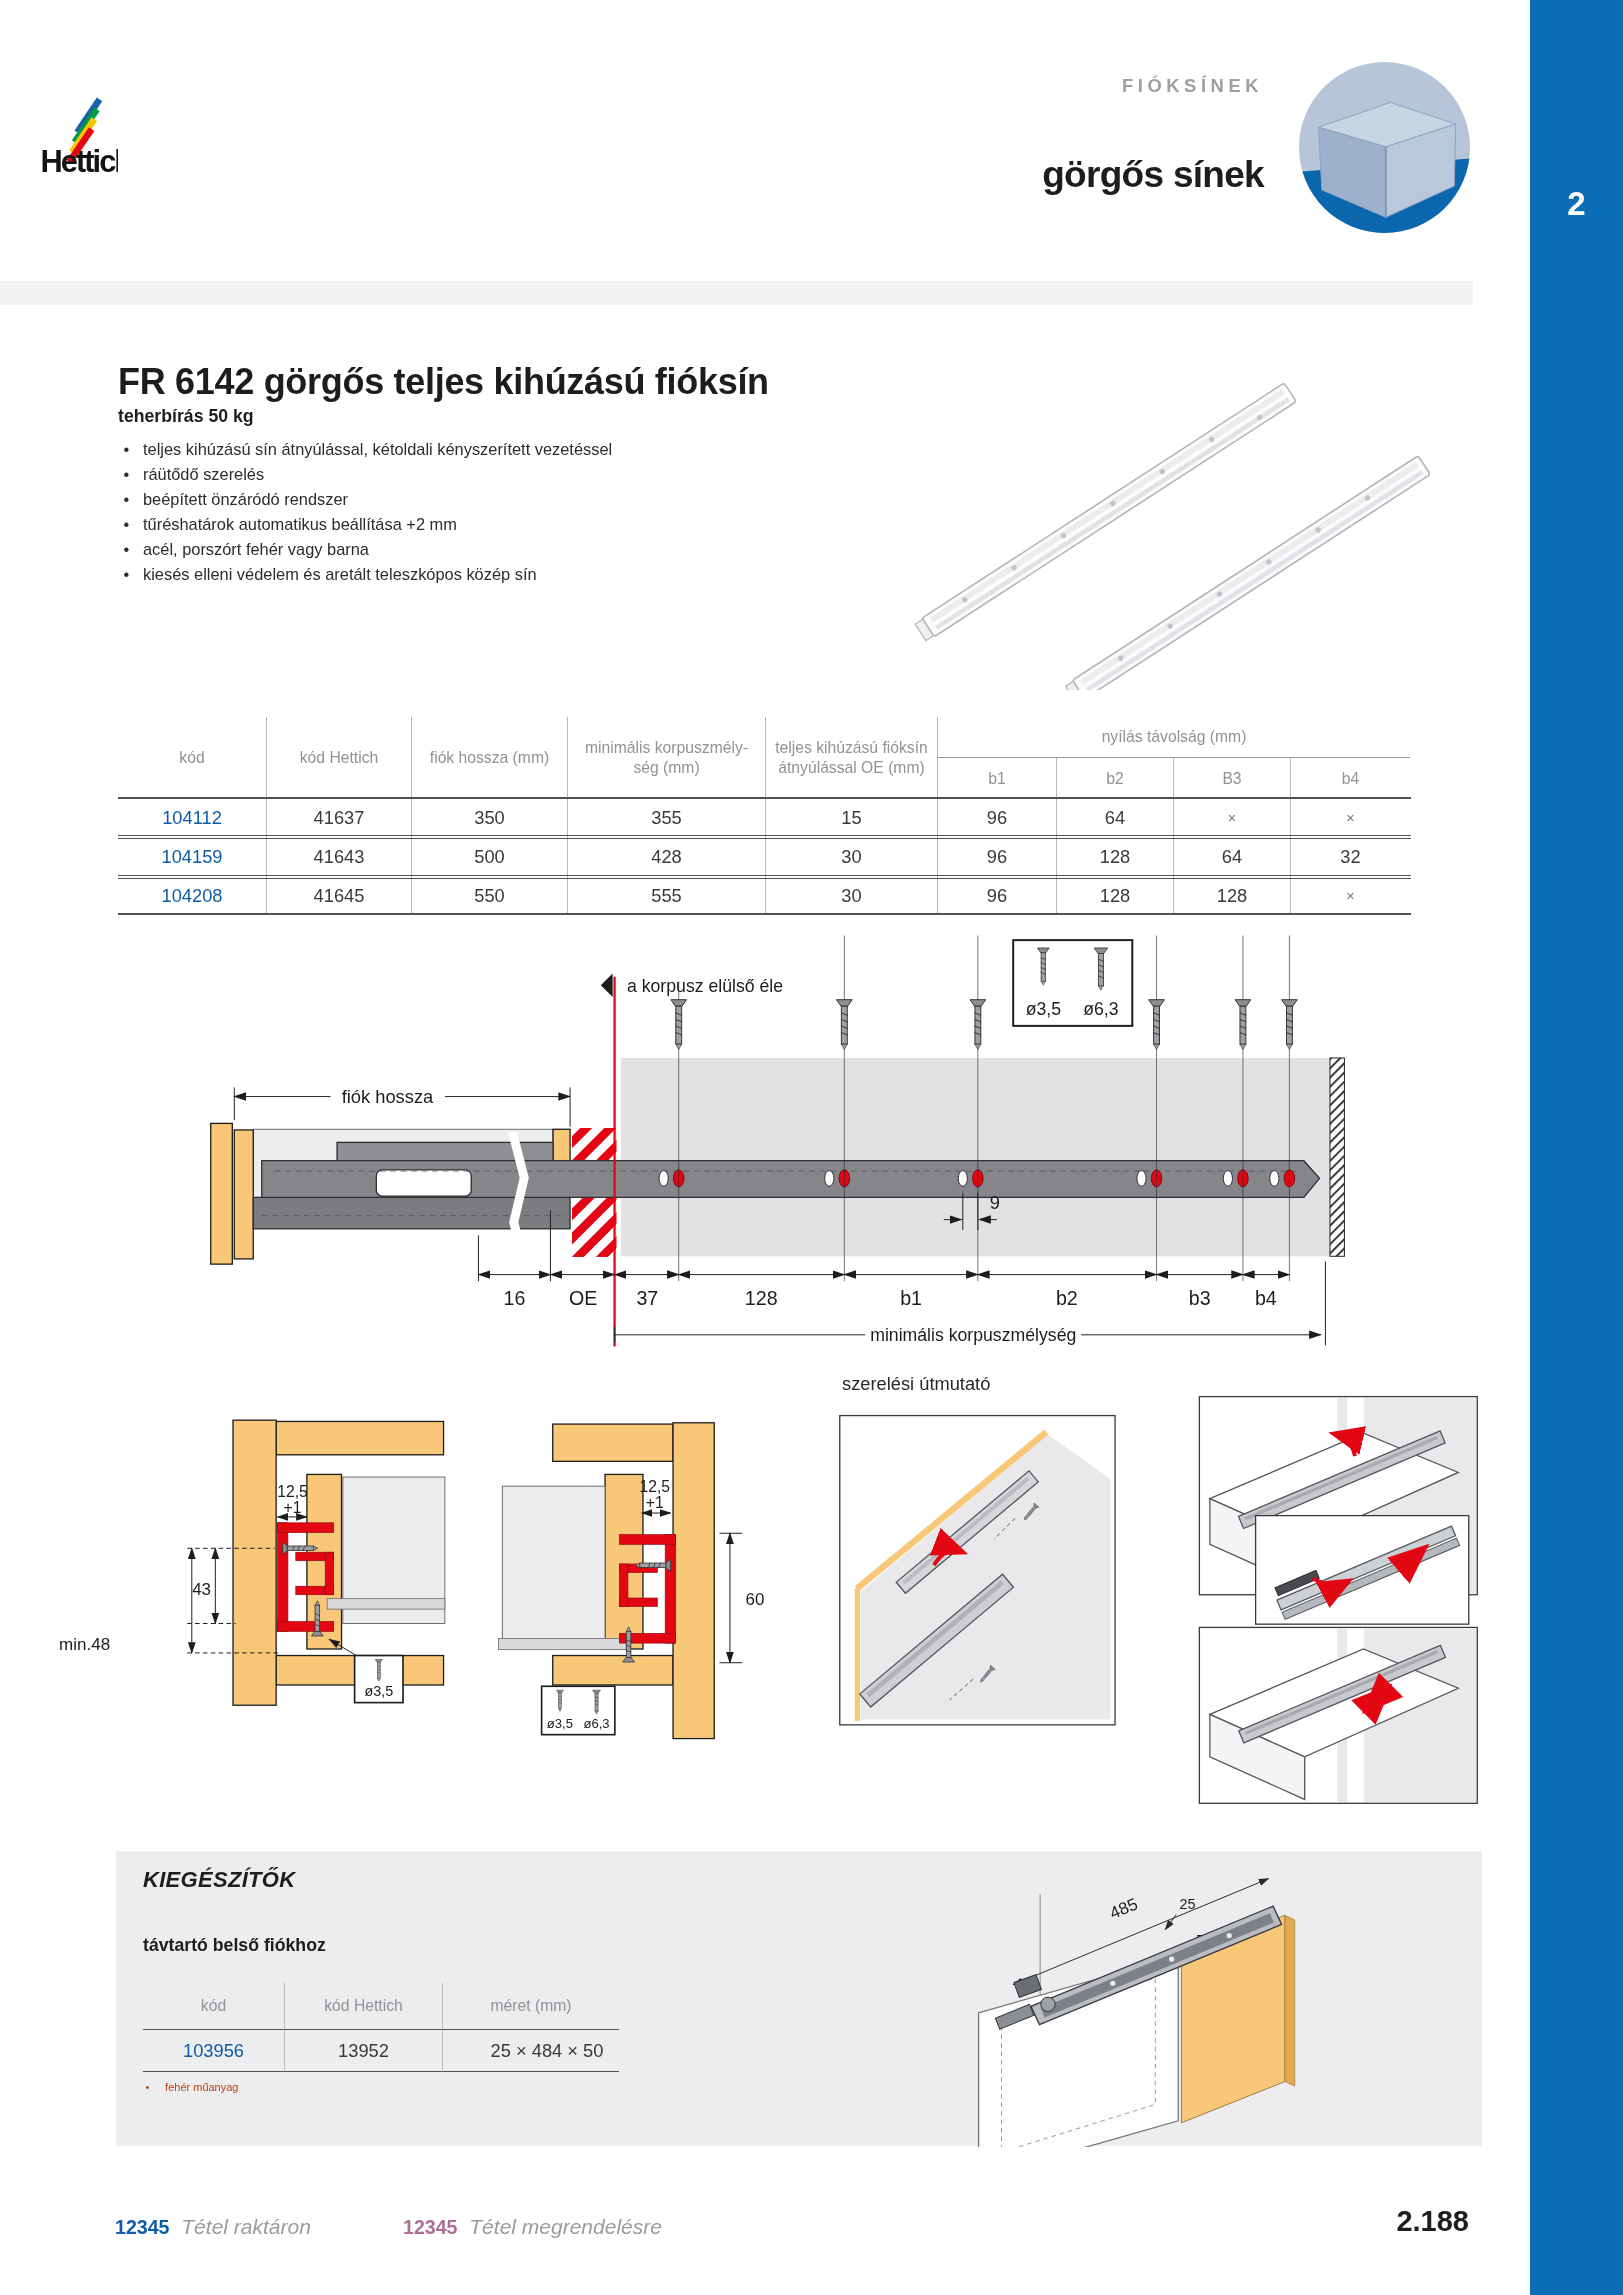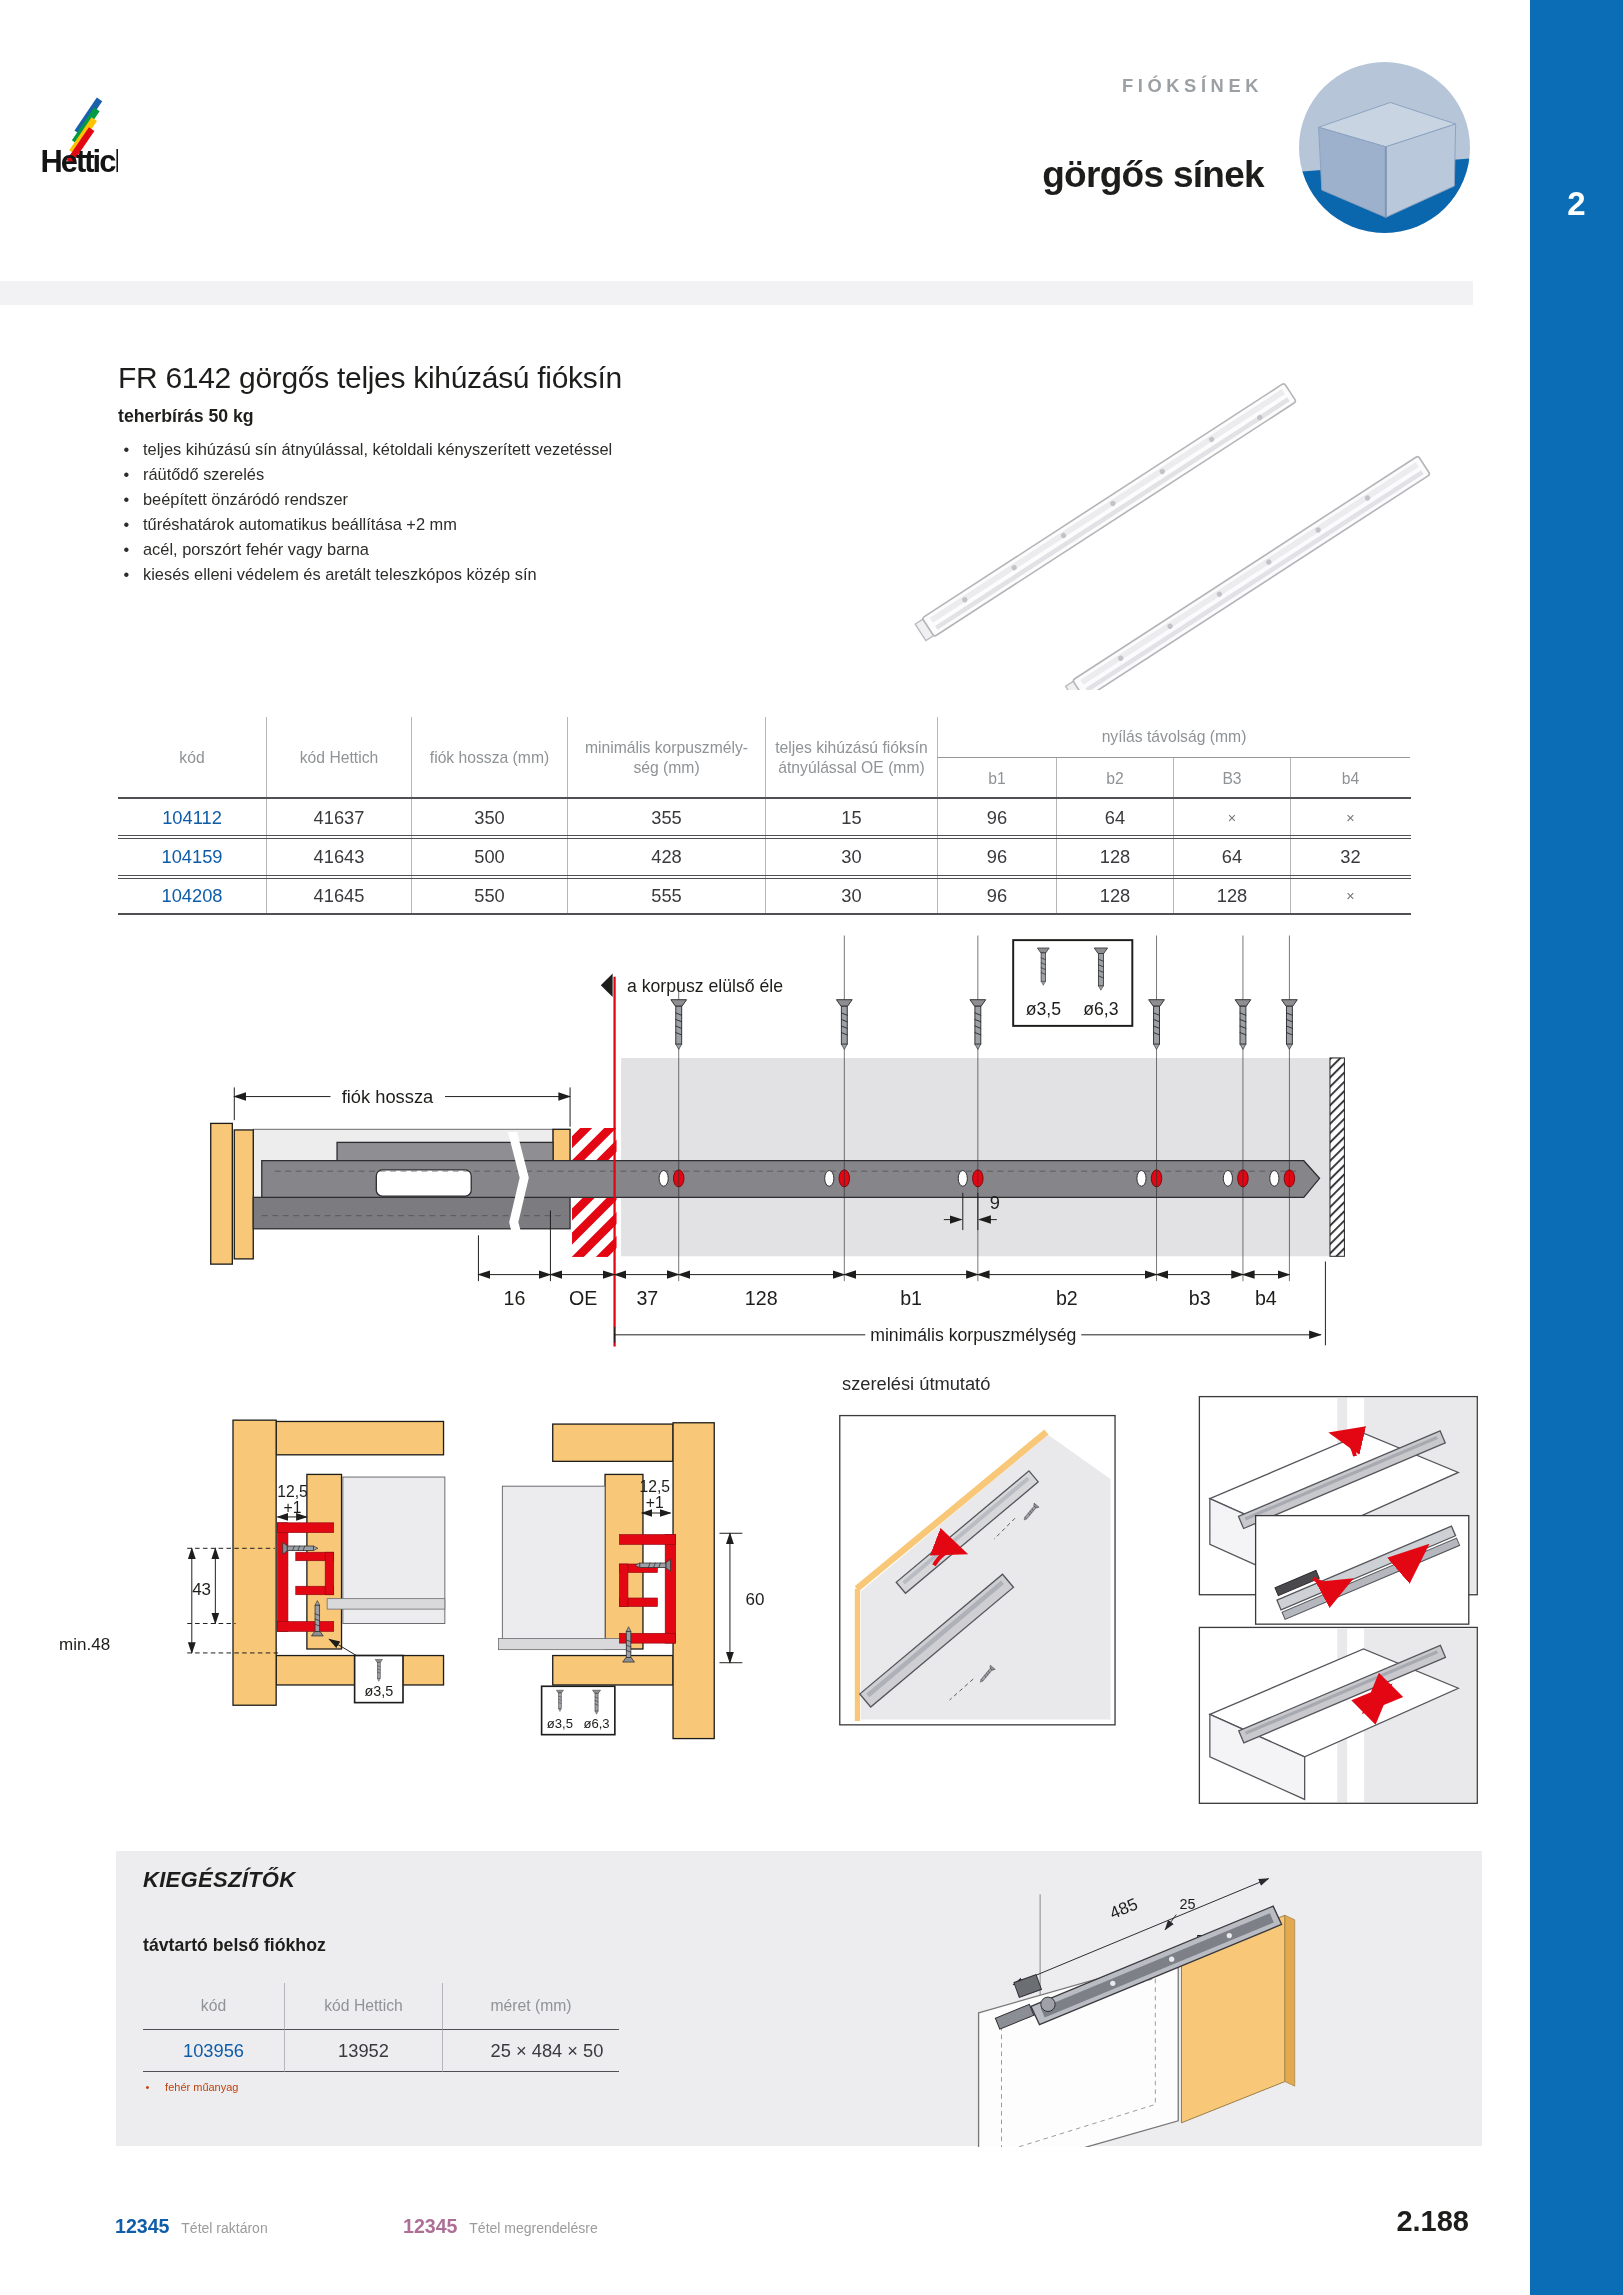--- a/index.html
+++ b/index.html
@@ -9,21 +9,21 @@
   }
   *{margin:0;padding:0;box-sizing:border-box;}
   body{background:#888;font-family:"Liberation Sans",sans-serif;}
   .page{position:relative;width:1623px;height:2295px;background:#ffffff;overflow:hidden;margin:0 auto;}
   .abs{position:absolute;}
   .blue-bar{left:1530px;top:0;width:93px;height:2295px;background:var(--blue);}
   .tab-num{left:1530px;top:185px;width:93px;text-align:center;font-size:33px;font-weight:bold;color:#fff;}
   .gray-band{left:0;top:281px;width:1473px;height:23.6px;background:#f2f2f4;}
   .cat-label{left:949px;top:75px;width:314px;text-align:right;font-size:18.3px;letter-spacing:4.6px;color:#9ba0a4;font-weight:bold;}
   .section-title{left:884px;top:122px;width:380px;text-align:right;font-size:37px;font-weight:bold;color:var(--ink);letter-spacing:-0.7px;margin-top:32px;}
-  .prod-title{left:118px;top:361px;font-size:30px;font-weight:normal;color:var(--ink);letter-spacing:-0.3px;}
+  .prod-title{left:118px;top:361px;font-size:36px;font-weight:bold;color:var(--ink);letter-spacing:-0.3px;}
   .prod-load{left:118px;top:406px;font-size:17.7px;font-weight:bold;color:var(--ink);}
   .features{left:121px;top:437px;list-style:none;}
   .features li{position:relative;padding-left:22px;font-size:16.4px;line-height:25px;color:#2c2c2a;}
   .features li::before{content:"•";position:absolute;left:2.6px;top:0;color:#2c2c2a;}
   
   .mtable{left:118px;top:717px;width:1293px;height:198px;display:grid;
           grid-template-columns:148px 145px 156px 198px 172px 119px 117px 117px 120px;
           grid-template-rows:41px 41px 38px 39px 39px;}
   .mtable div{display:flex;align-items:center;justify-content:center;text-align:center;}
   .th{color:var(--th);font-size:15.7px;line-height:19.6px;flex-direction:column;}
@@ -38,21 +38,21 @@
   .acc-panel{left:116px;top:1851px;width:1366px;height:295px;background:#ededef;}
   .acc-h{position:absolute;left:27px;top:15.7px;font-size:22px;font-weight:bold;color:var(--ink);letter-spacing:0.3px;font-style:italic;}
   .acc-sub{position:absolute;left:27px;top:84px;font-size:17.7px;font-weight:bold;color:var(--ink);}
   .atable{position:absolute;left:27px;top:132px;width:477px;display:grid;grid-template-columns:141px 158px 177px;grid-template-rows:46px 43px;}
   .atable div{display:flex;align-items:center;justify-content:center;}
   .acc-bullet{position:absolute;left:29.5px;top:230px;font-size:11px;color:#c2410c;padding-left:19.6px;}
   .acc-bullet::before{content:"•";position:absolute;left:0;top:0;}
   
   .foot{top:2215px;display:flex;gap:11.8px;align-items:baseline;}
   .f-code{font-size:19.6px;font-weight:bold;}
-  .f-lbl{font-size:14px;color:var(--gray-lbl);}
+  .f-lbl{font-size:21px;color:var(--gray-lbl);font-style:italic;}
   .pagenum{left:1335px;top:2205px;width:134px;text-align:right;font-size:29px;font-weight:bold;color:var(--ink);}
   .asm-label{left:842px;top:1373px;font-size:18.3px;color:#2a2a2a;}
   svg text{font-family:"Liberation Sans",sans-serif;}
 </style>
 </head>
 <body>
 
 <div class="page">
 
   <div class="abs blue-bar"></div>

